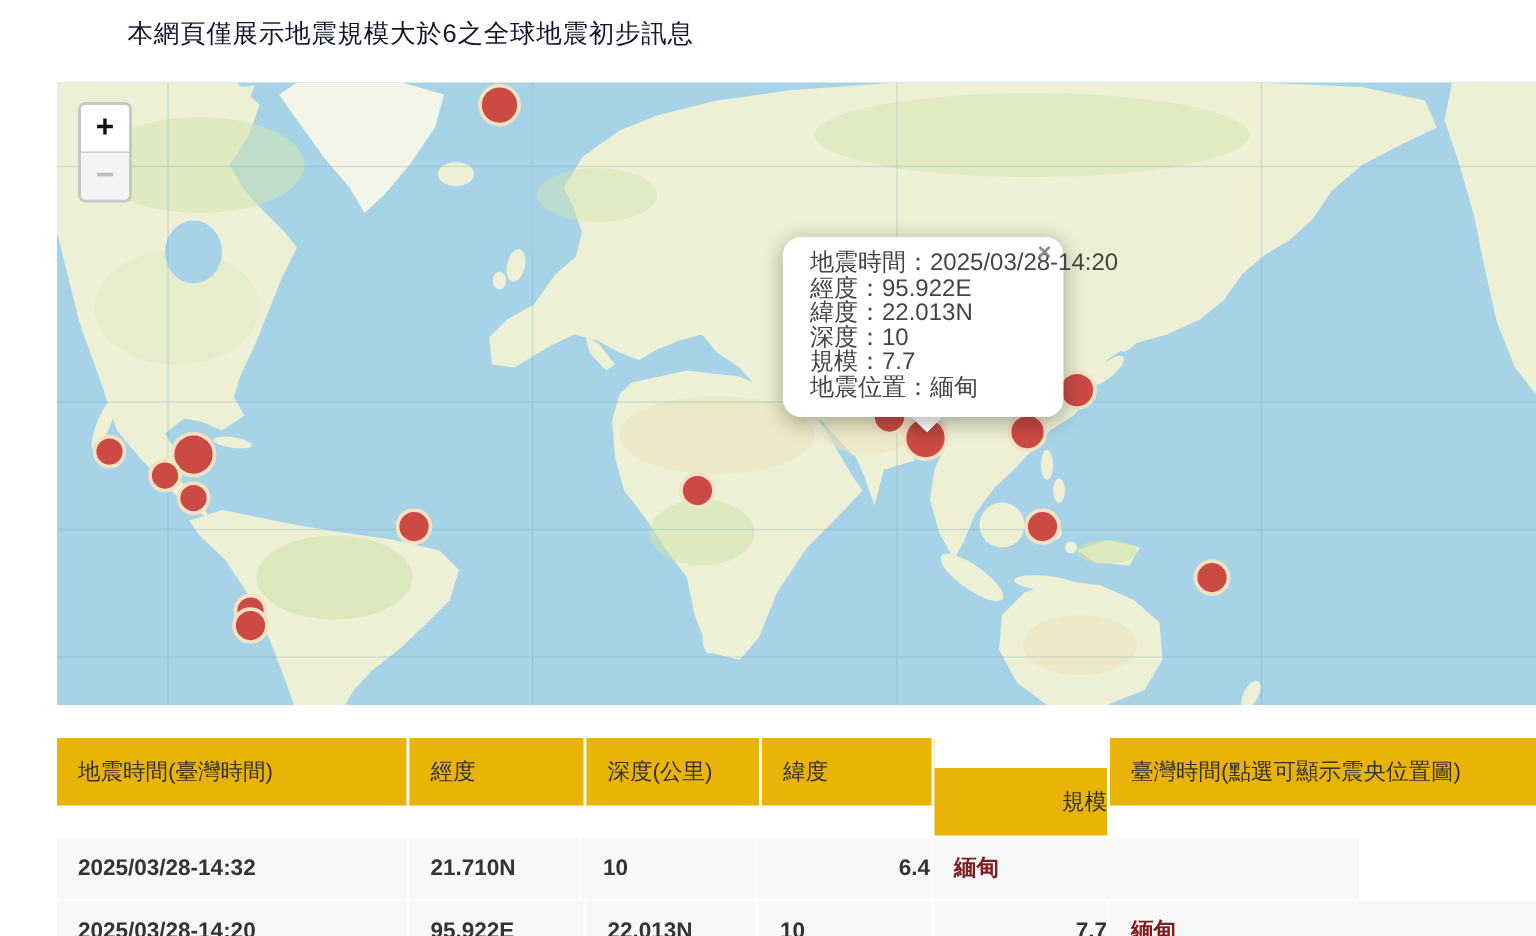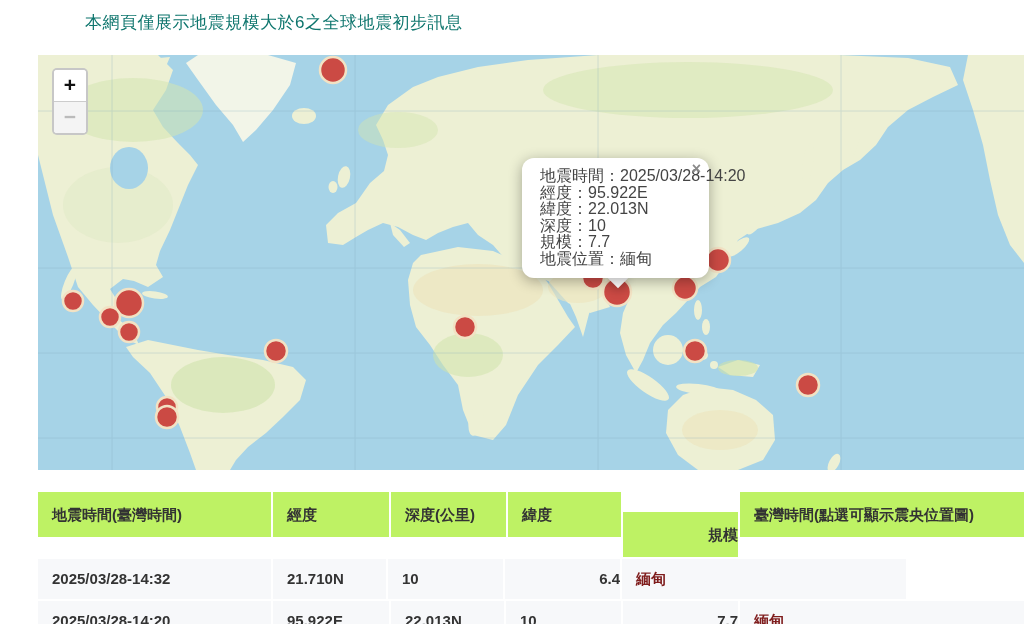--- a/index.html
+++ b/index.html
@@ -3,21 +3,21 @@
 <meta charset="utf-8">
 <style>
   html,body{margin:0;padding:0;}
   body{
     width:1024px;height:624px;overflow:hidden;background:#ffffff;
     font-family:"Liberation Sans","DejaVu Sans",sans-serif;
     position:relative;
   }
   .page-title{
     position:absolute;left:85px;top:11px;
-    font-size:17px;color:#0f766e;letter-spacing:0.5px;
+    font-size:17px;color:#0f172a;letter-spacing:0.5px;
   }
   
   .map{
     position:absolute;left:38px;top:55px;width:986px;height:415px;
     background:#a6d3e7;overflow:hidden;
   }
   .map svg{position:absolute;left:0;top:0;}
   
   .zoom-ctl{
     position:absolute;left:14px;top:13px;width:32px;
@@ -50,21 +50,21 @@
     font-size:16px;line-height:16.6px;color:#444;white-space:nowrap;
   }
   .popup-close{
     position:absolute;top:3px;right:8px;font-size:16px;font-weight:bold;
     color:#8a8a8a;cursor:pointer;line-height:16px;
   }
   
   .quake-table{position:absolute;left:38px;top:492px;width:986px;}
   .t-row{display:flex;width:986px;}
   .t-head .t-cell{
-    background:#bef264;font-weight:bold;color:#333;height:45px;line-height:45px;
+    background:#eab308;font-weight:normal;color:#333;height:45px;line-height:45px;
   }
   .t-body .t-cell{
     background:#f7f8fa;color:#333;height:40px;line-height:40px;
   }
   .t-body{margin-top:2px;font-weight:bold;}
   .t-cell{
     font-size:15px;padding-left:14px;box-sizing:border-box;
     border-right:2px solid #fff;white-space:nowrap;overflow:hidden;
   }
   .t-cell:last-child{border-right:none;}

